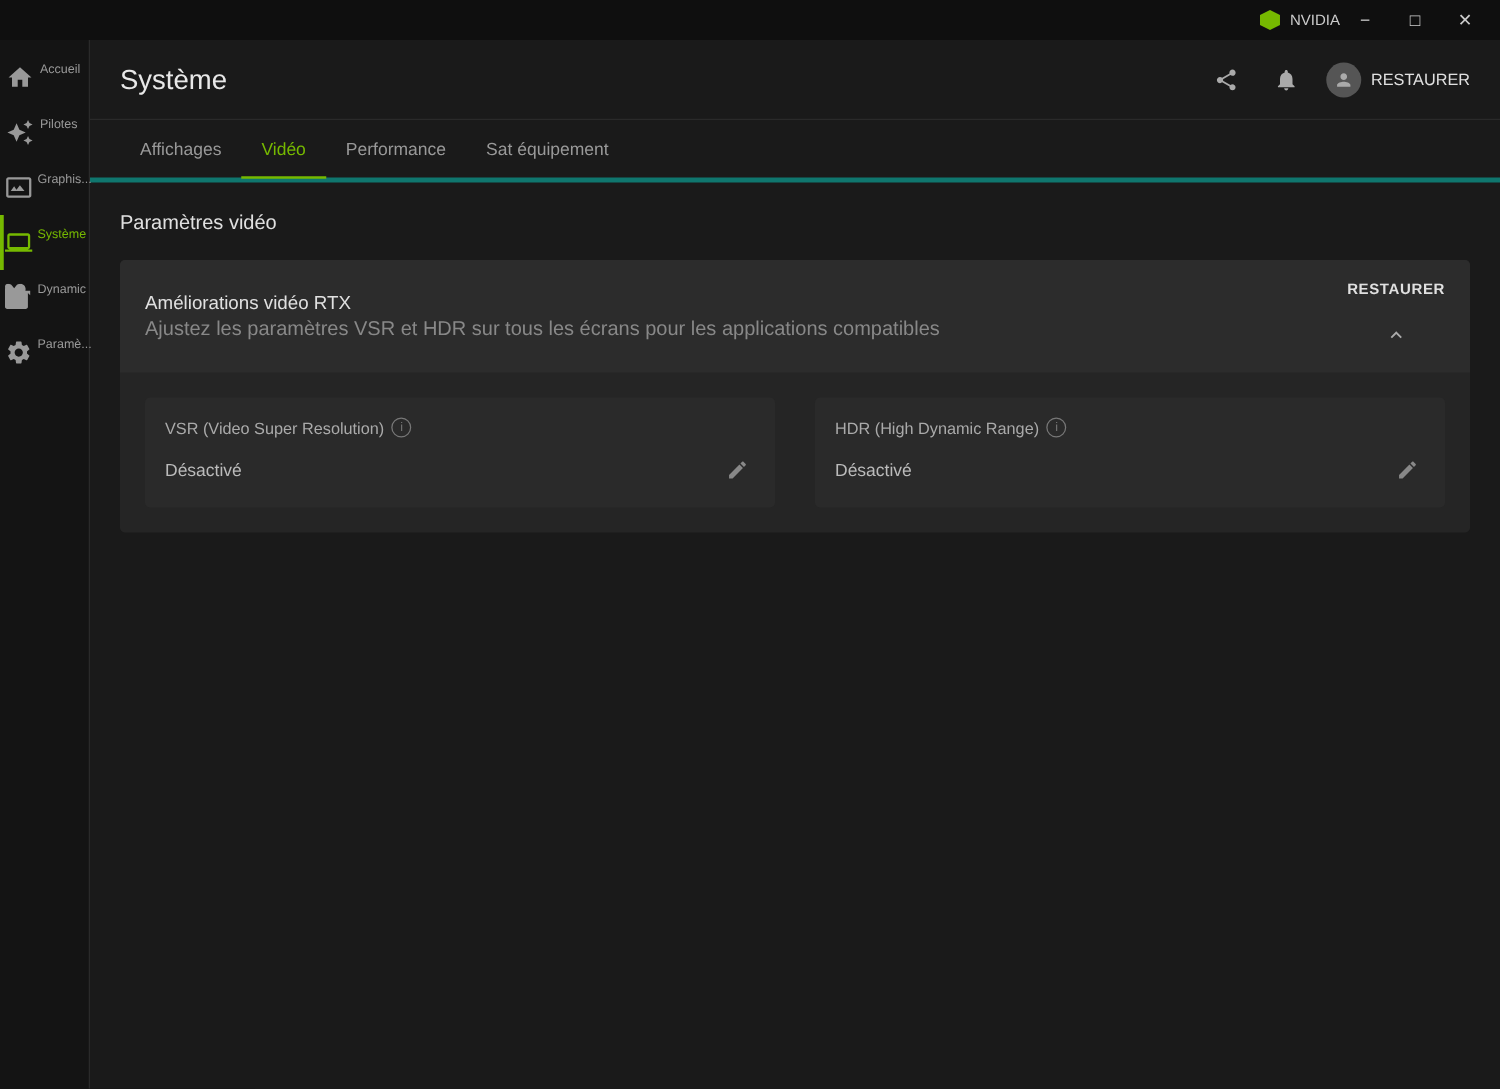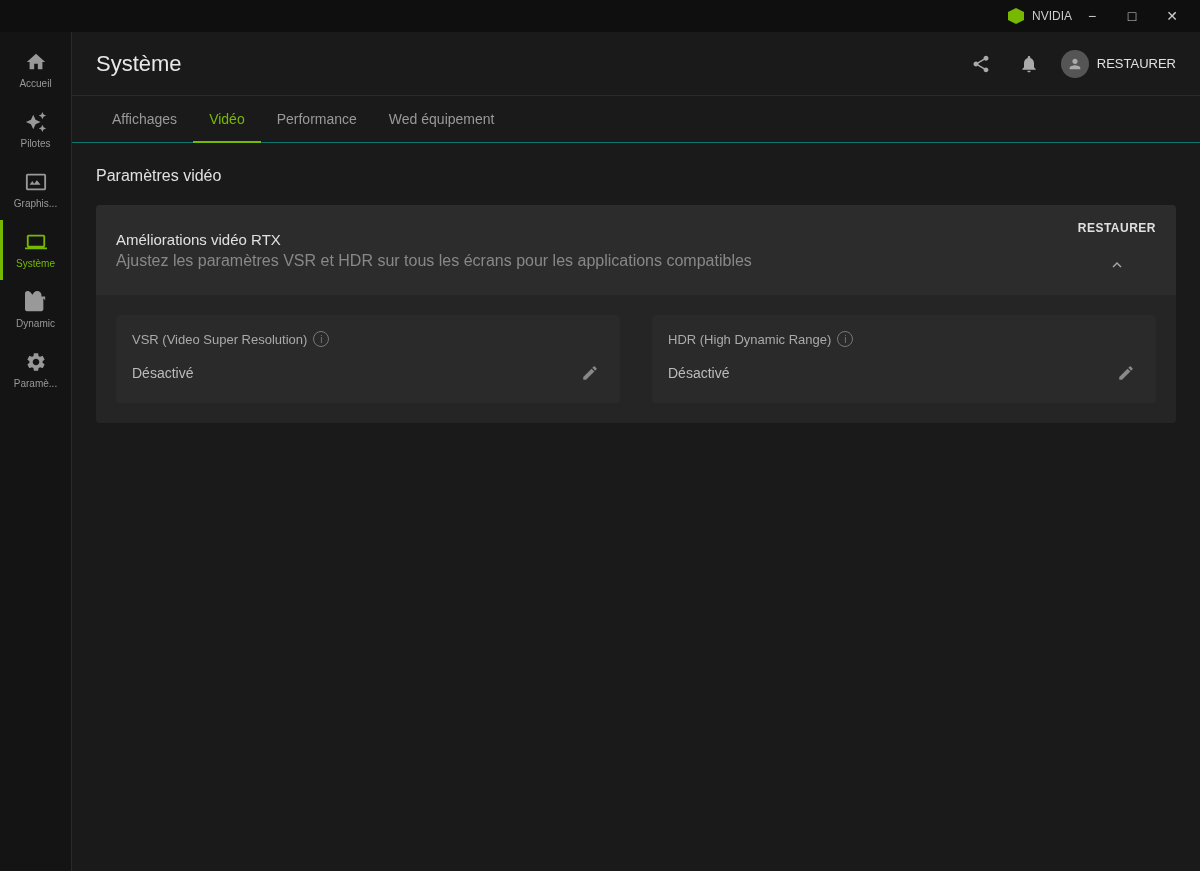--- a/index.html
+++ b/index.html
@@ -66,22 +66,21 @@
       background: #141414;
       display: flex;
       flex-direction: column;
       align-items: center;
       padding-top: 8px;
       border-right: 1px solid #2a2a2a;
     }
     .sidebar-item {
       width: 100%;
       display: flex;
-      flex-direction: column;
-      align-items: center;
+      align-items: flex-start;
       padding: 10px 4px;
       cursor: pointer;
       position: relative;
       color: #999;
       font-size: 11px;
       gap: 4px;
     }
     .sidebar-item.active {
       color: #76b900;
     }
@@ -168,21 +167,21 @@
       align-items: center;
       justify-content: center;
       font-size: 14px;
     }
 
     
     .tabs-bar {
       display: flex;
       padding: 0 24px;
       background: #1a1a1a;
-      border-bottom: 1px solid #0f766e;
+      border-bottom: 4px solid #0f766e;
     }
     .tab-item {
       padding: 14px 16px;
       font-size: 14px;
       color: #999;
       cursor: pointer;
       border-bottom: 2px solid transparent;
       position: relative;
       bottom: -1px;
       white-space: nowrap;
@@ -411,21 +410,21 @@
           </div>
           <span>RESTAURER</span>
         </button>
       </div>
     </div>
 
     <div class="tabs-bar">
       <div class="tab-item">Affichages</div>
       <div class="tab-item active">Vidéo</div>
       <div class="tab-item">Performance</div>
-      <div class="tab-item">Wed équipement</div>
+      <div class="tab-item">Sat équipement</div>
     </div>
 
     <div class="page-content">
 
       <h2 class="section-title">Paramètres vidéo</h2>
 
       <div class="card">
 
         <div class="card-header">
           <div class="card-header-left">

